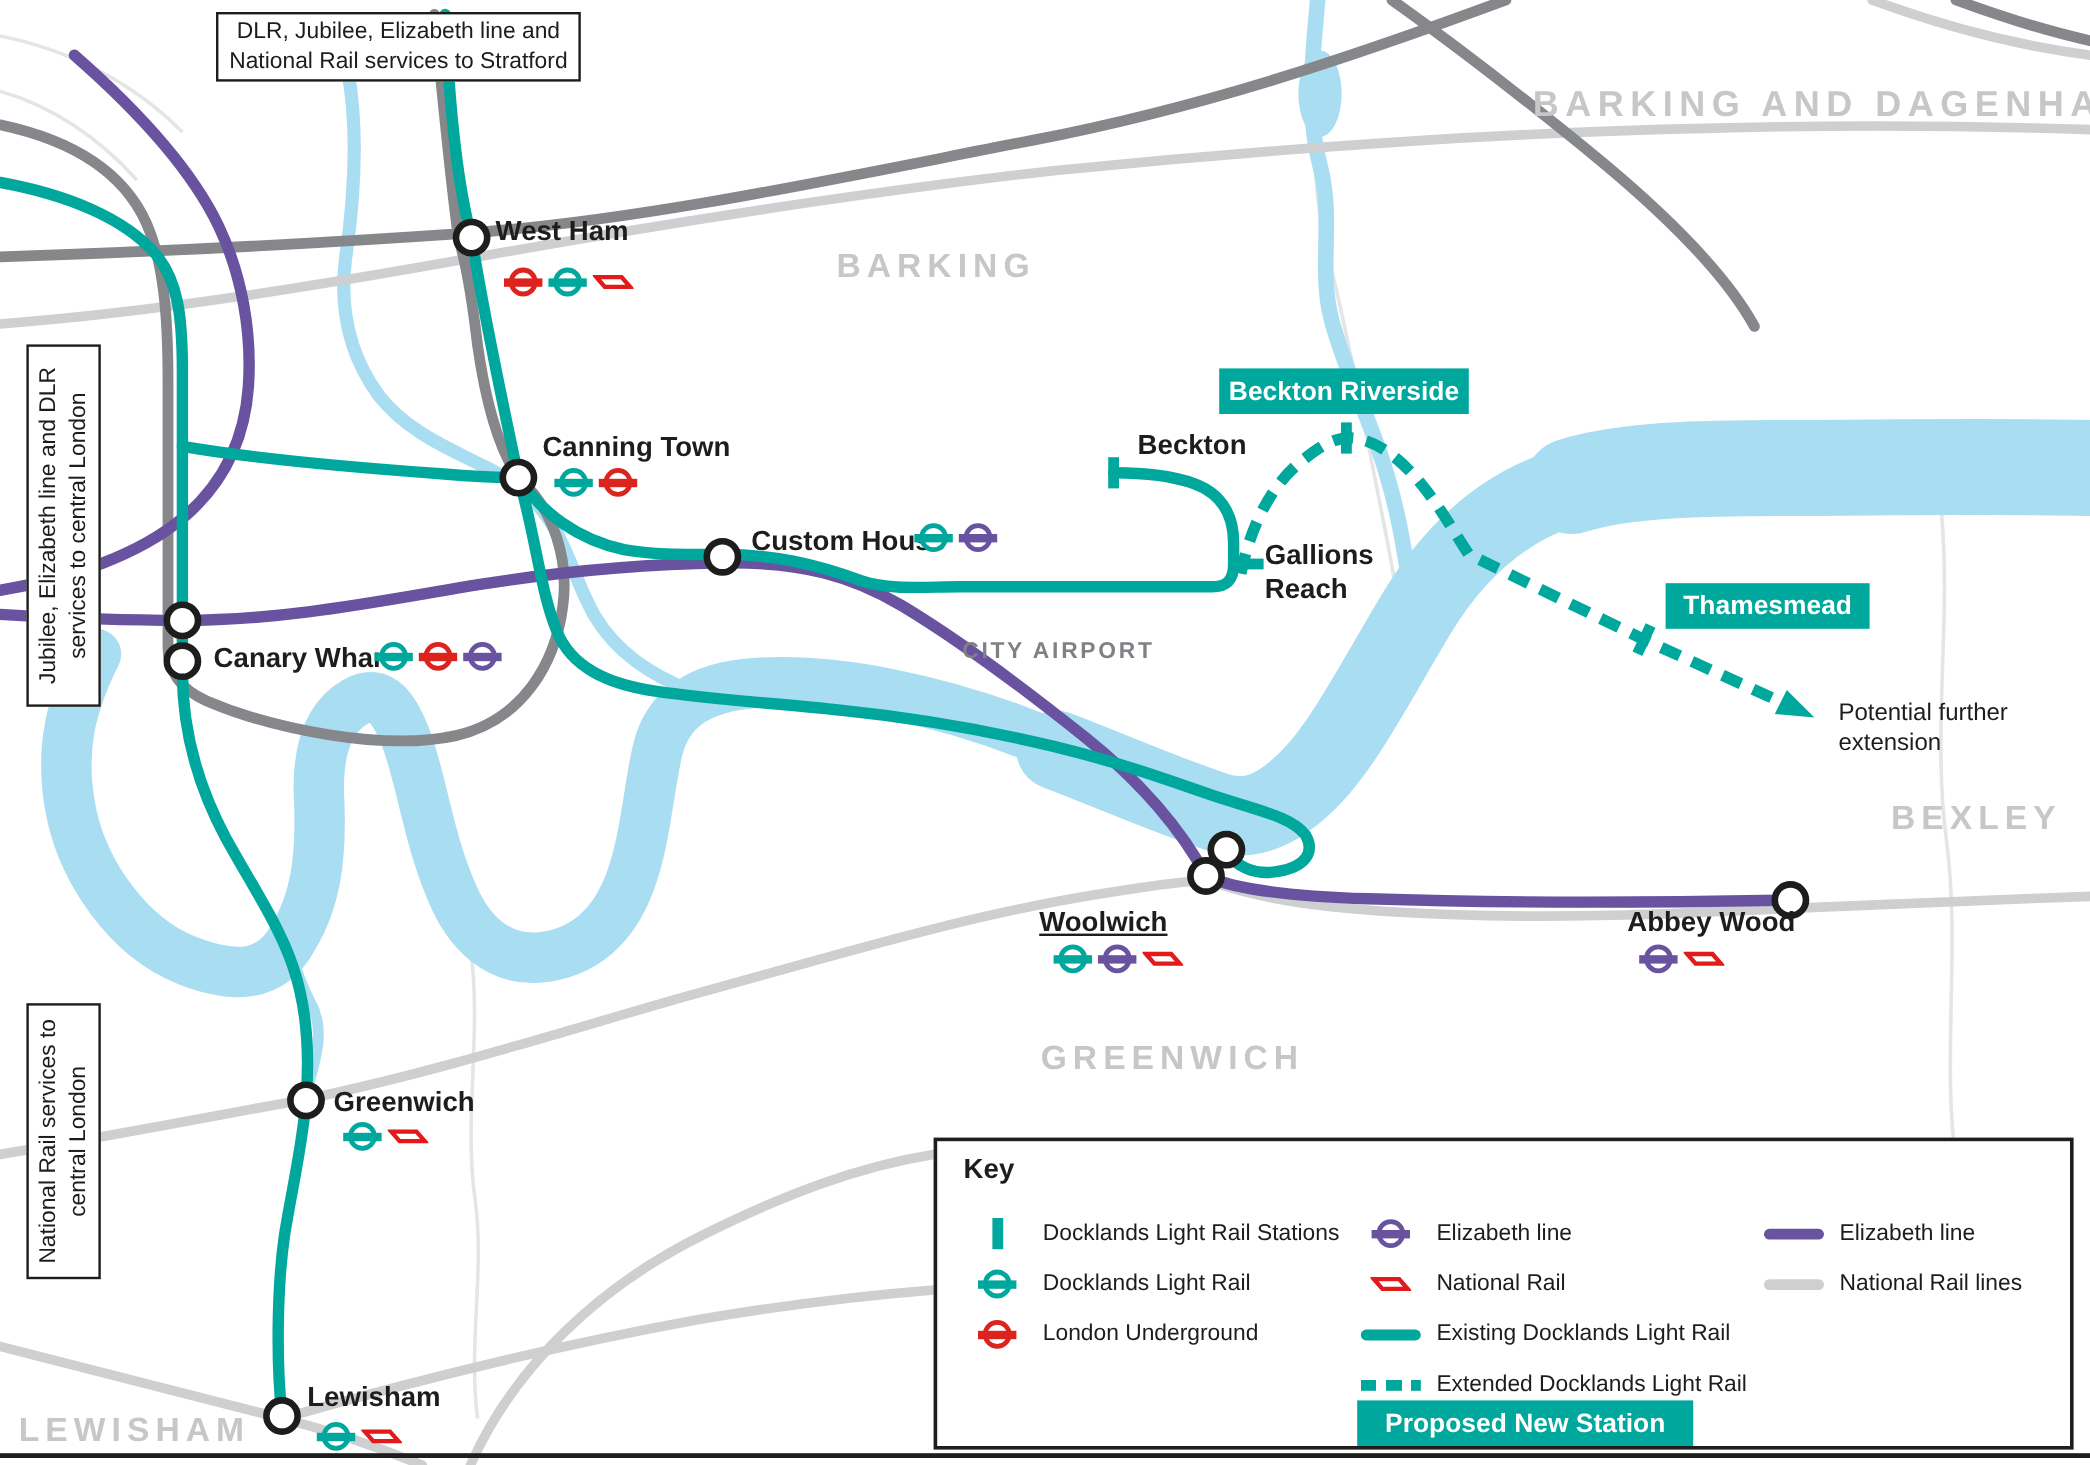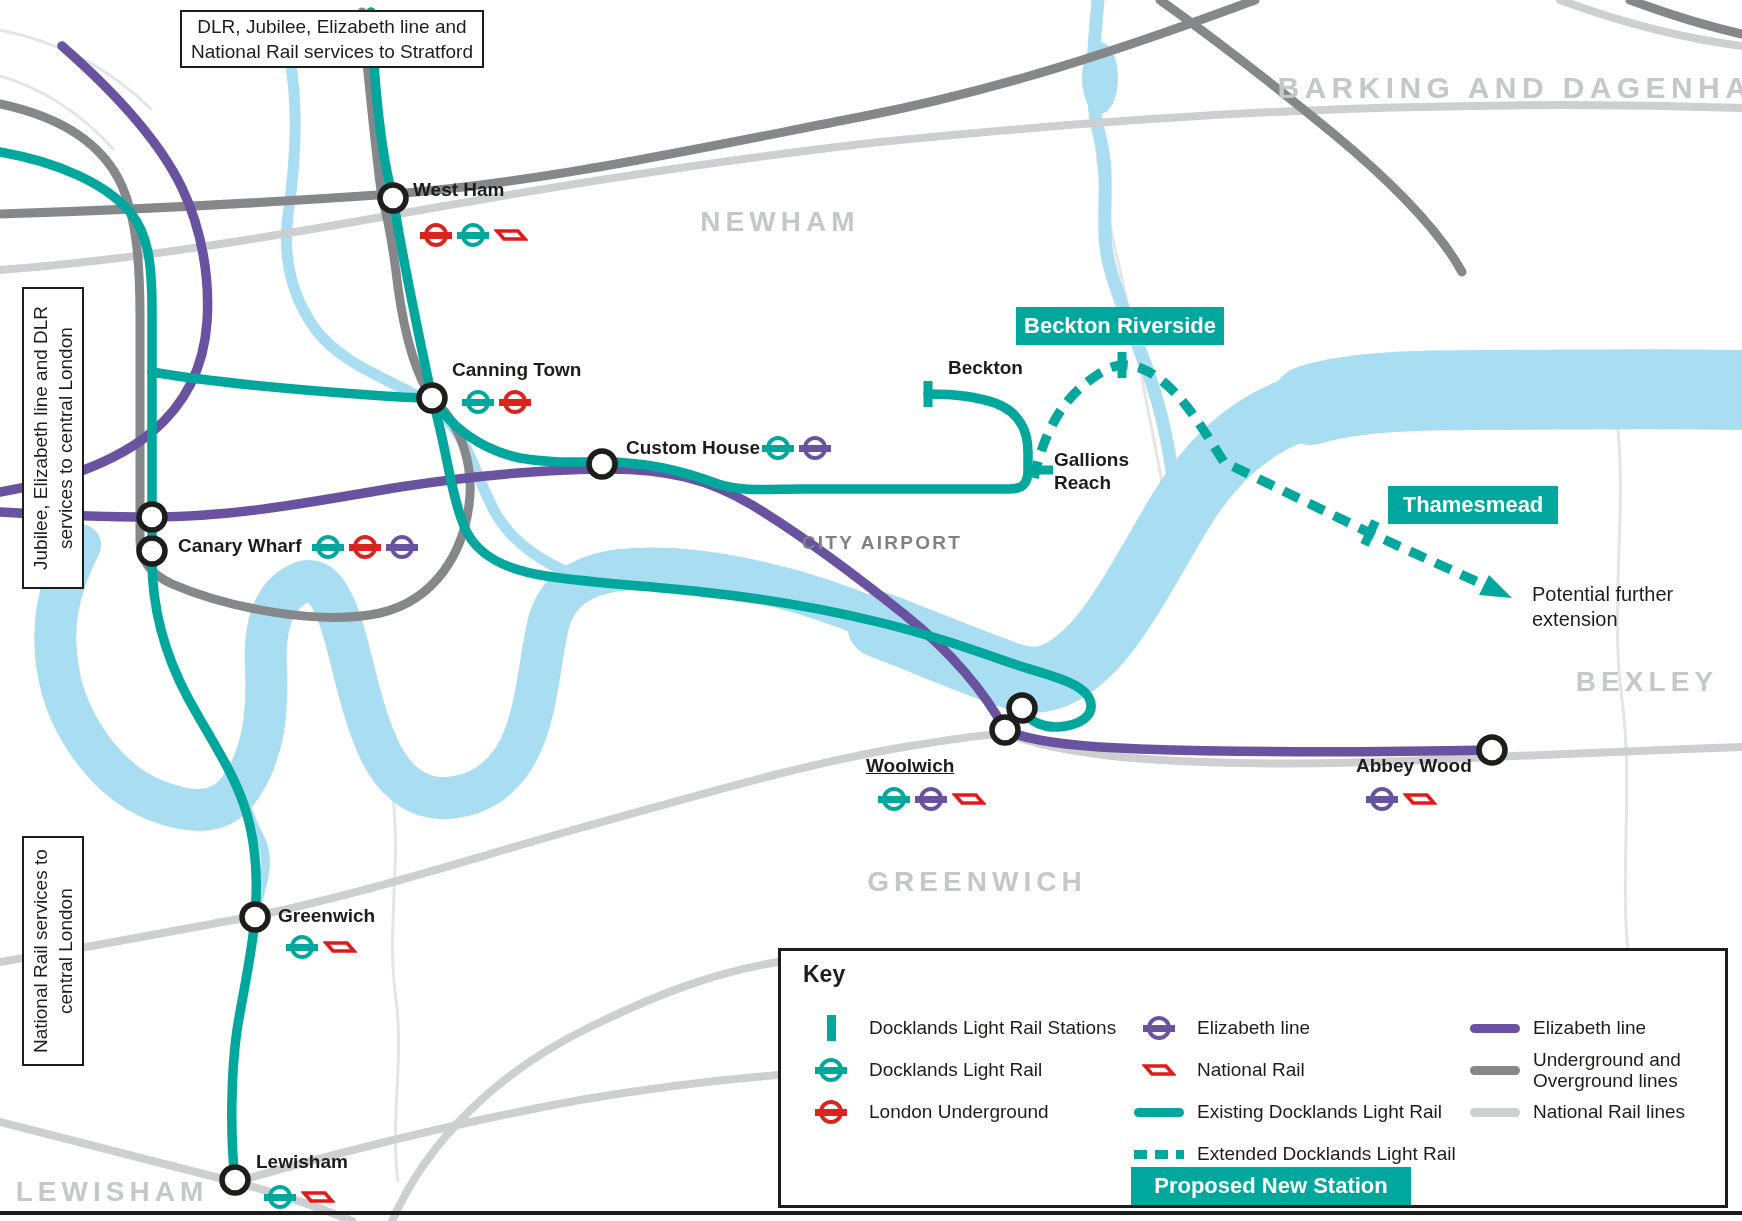--- a/index.html
+++ b/index.html
@@ -1,20 +1,20 @@
 <!DOCTYPE html>
 <html style="--dlr-teal: #00A79D; --elizabeth-purple: #6952A0; --underground-grey: #85878A; --national-rail-grey: #CDCFD1; --boundary-grey: #E4E5E6; --river-blue: #A9DDF1; --underground-red: #DC241F; --national-rail-red: #E21A1A; --area-grey: #C5C7C9; --city-airport-grey: #808184; --text: #1D1D1B;"><head>
 <meta charset="utf-8">
 <style>
   html,body{margin:0;padding:0;background:#fff;font-family:"Liberation Sans",sans-serif;}
   #map{position:relative;width:1742px;height:1221px;overflow:hidden;background:#fff;}
   #map-svg{position:absolute;left:0;top:0;}
   .area-label{position:absolute;transform:translate(-50%,-50%);color:var(--area-grey);font-weight:bold;letter-spacing:.18em;white-space:nowrap;}
   .area-label.dark{color:var(--city-airport-grey);letter-spacing:.12em;}
-  .station-label{position:absolute;font-size:19px;font-weight:bold;color:var(--text);line-height:1.22;}
+  .station-label{position:absolute;font-size:23px;font-weight:bold;color:var(--text);line-height:1.22;}
   .roundel-row{position:absolute;display:flex;gap:5px;align-items:center;}
   .roundel{position:relative;width:32px;height:24px;display:inline-block;}
   .roundel .ring{position:absolute;left:4px;top:0;width:16px;height:16px;border:4px solid;border-radius:50%;background:#fff;box-sizing:content-box;}
   .roundel .bar{position:absolute;left:0;top:8.5px;width:32px;height:7px;}
   .nr-icon svg{display:block;}
   .anno-box{position:absolute;background:#fff;border:2.5px solid var(--text);color:var(--text);font-size:19px;line-height:1.32;display:flex;align-items:center;justify-content:center;text-align:center;padding:16px 8px;box-sizing:border-box;z-index:5;}
   .anno-box.vert{writing-mode:vertical-rl;transform:rotate(180deg);padding:8px 4px;}
   .proposed-box{position:absolute;background:var(--dlr-teal);color:#fff;font-weight:bold;font-size:22px;display:flex;align-items:center;justify-content:center;box-sizing:border-box;z-index:5;white-space:nowrap;}
   .ext-label{position:absolute;font-size:20px;color:var(--text);line-height:1.25;}
   #key{position:absolute;left:778px;top:948px;width:950px;height:260px;background:#fff;border:3px solid var(--text);box-sizing:border-box;z-index:6;}
@@ -182,35 +182,29 @@
       </div>
     <div class="key-col c3" id="key-col3">
         <div class="key-row">
           <span class="key-icon">
             <span class="swatch" style="width: 50px; height: 9px; display: inline-block; background: rgb(105, 82, 160); border-radius: 4.5px;"></span>
           </span>
           <span class="key-label">Elizabeth line</span>
         </div>
         <div class="key-row">
           <span class="key-icon">
-            <span class="swatch" style="width: 50px; height: 9px; display: inline-block; background: rgb(133, 135, 138); border-radius: 4.5px;"></span>
-          </span>
-          <span class="key-label">Underground and Overground lines</span>
-        </div>
-        <div class="key-row">
-          <span class="key-icon">
             <span class="swatch" style="width: 50px; height: 9px; display: inline-block; background: rgb(205, 207, 209); border-radius: 4.5px;"></span>
           </span>
           <span class="key-label">National Rail lines</span>
         </div>
       </div>
     <div class="proposed-box" style="left:350px;top:216px;width:280px;height:38px;">Proposed New Station</div>
   </div>
 
-<div class="area-label" style="left: 780px; top: 222px; font-size: 28px;">NEWHAM</div>
+<div class="area-label" style="left: 780px; top: 222px; font-size: 28px;">BARKING</div>
     <div class="area-label" style="left: 1530px; top: 88px; font-size: 30px;">BARKING AND DAGENHAM</div>
     <div class="area-label" style="left: 1647px; top: 682px; font-size: 28px;">BEXLEY</div>
     <div class="area-label" style="left: 977px; top: 882px; font-size: 28px;">GREENWICH</div>
     <div class="area-label" style="left: 112px; top: 1192px; font-size: 28px;">LEWISHAM</div>
     <div class="area-label dark" style="left: 882px; top: 543px; font-size: 19px;">CITY AIRPORT</div>
     <div class="station-label" style="left: 413px; top: 178px; width: 130px;">West Ham</div>
     <div class="roundel-row" style="left: 420px; top: 222px;">
       <span class="roundel">
         <span class="ring" style="border-color: rgb(220, 36, 31);"></span>
         <span class="bar" style="background: rgb(220, 36, 31);"></span>

